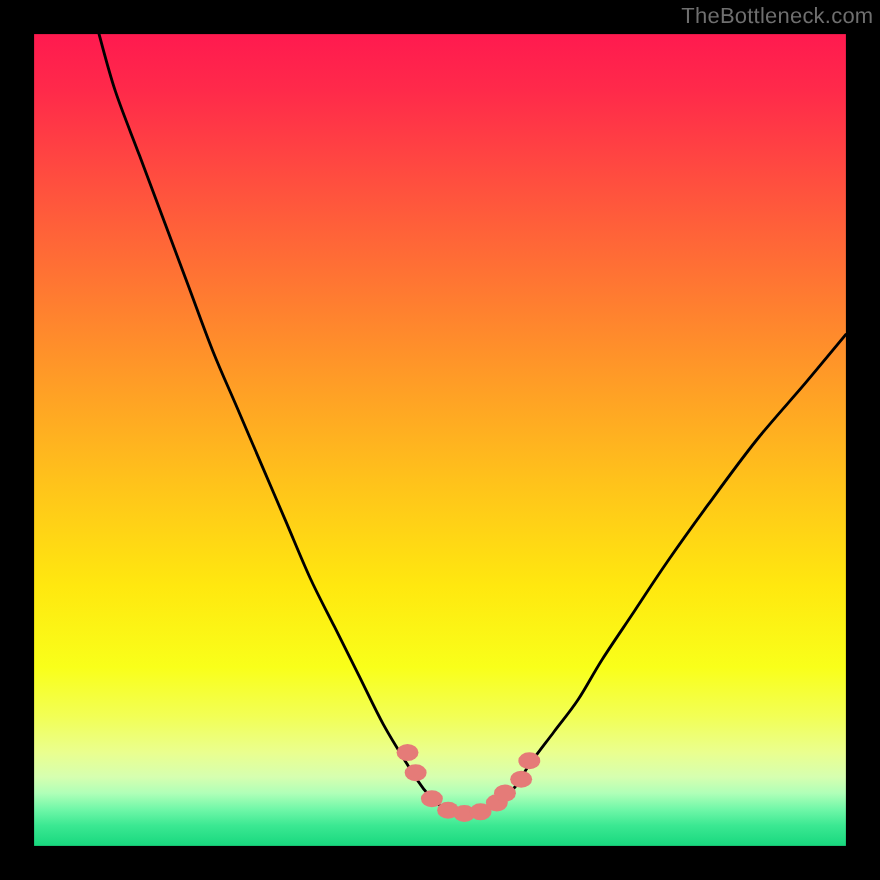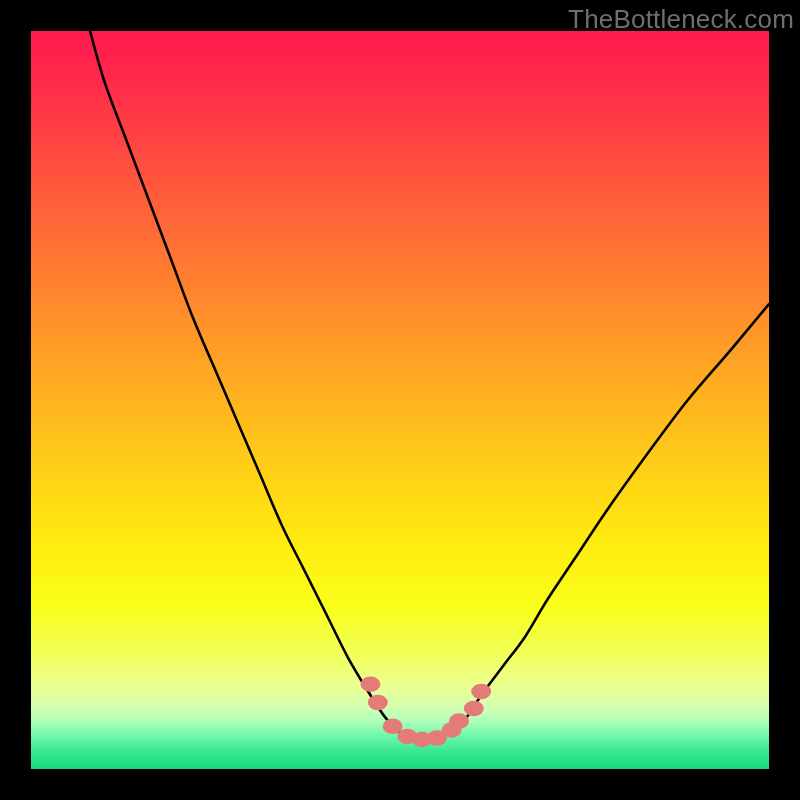--- a/index.html
+++ b/index.html
@@ -40,21 +40,21 @@
     top: 0;
     width: 738px;
     height: 738px;
     pointer-events: none;
   }
   .watermark {
     position: absolute;
     right: 6px;
     top: 4px;
     color: #6f6f6f;
-    font-size: 26px;
+    font-size: 20px;
     font-weight: 500;
     letter-spacing: 0.2px;
     text-align: left;
   }
 </style>
 </head>
 <body>
 
 <div class="frame">
 

